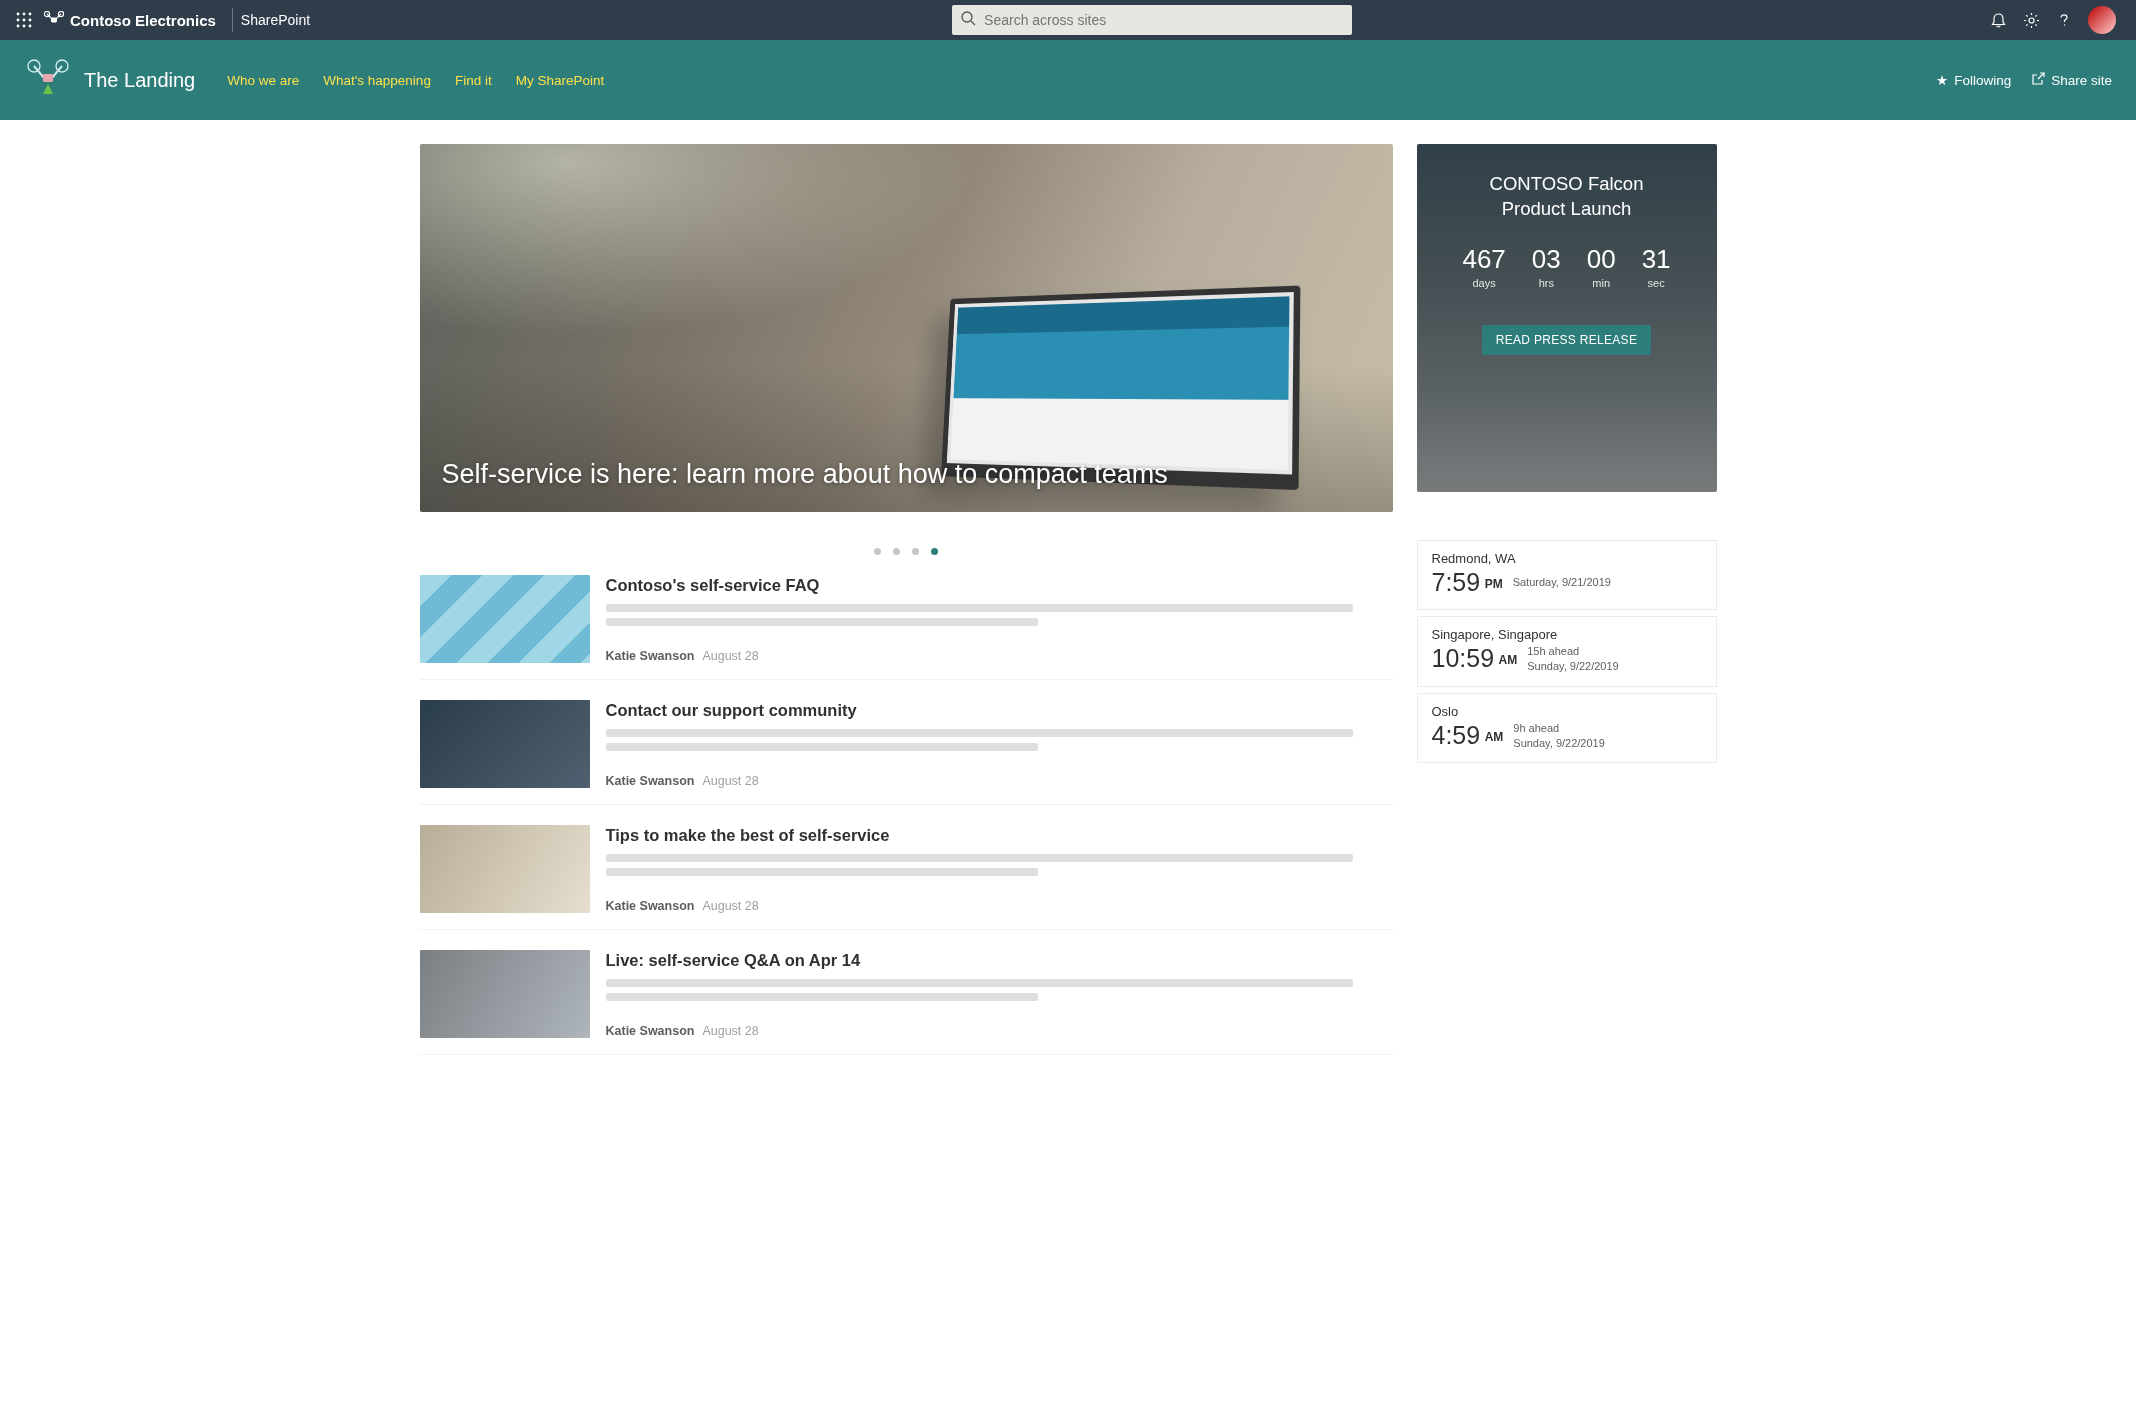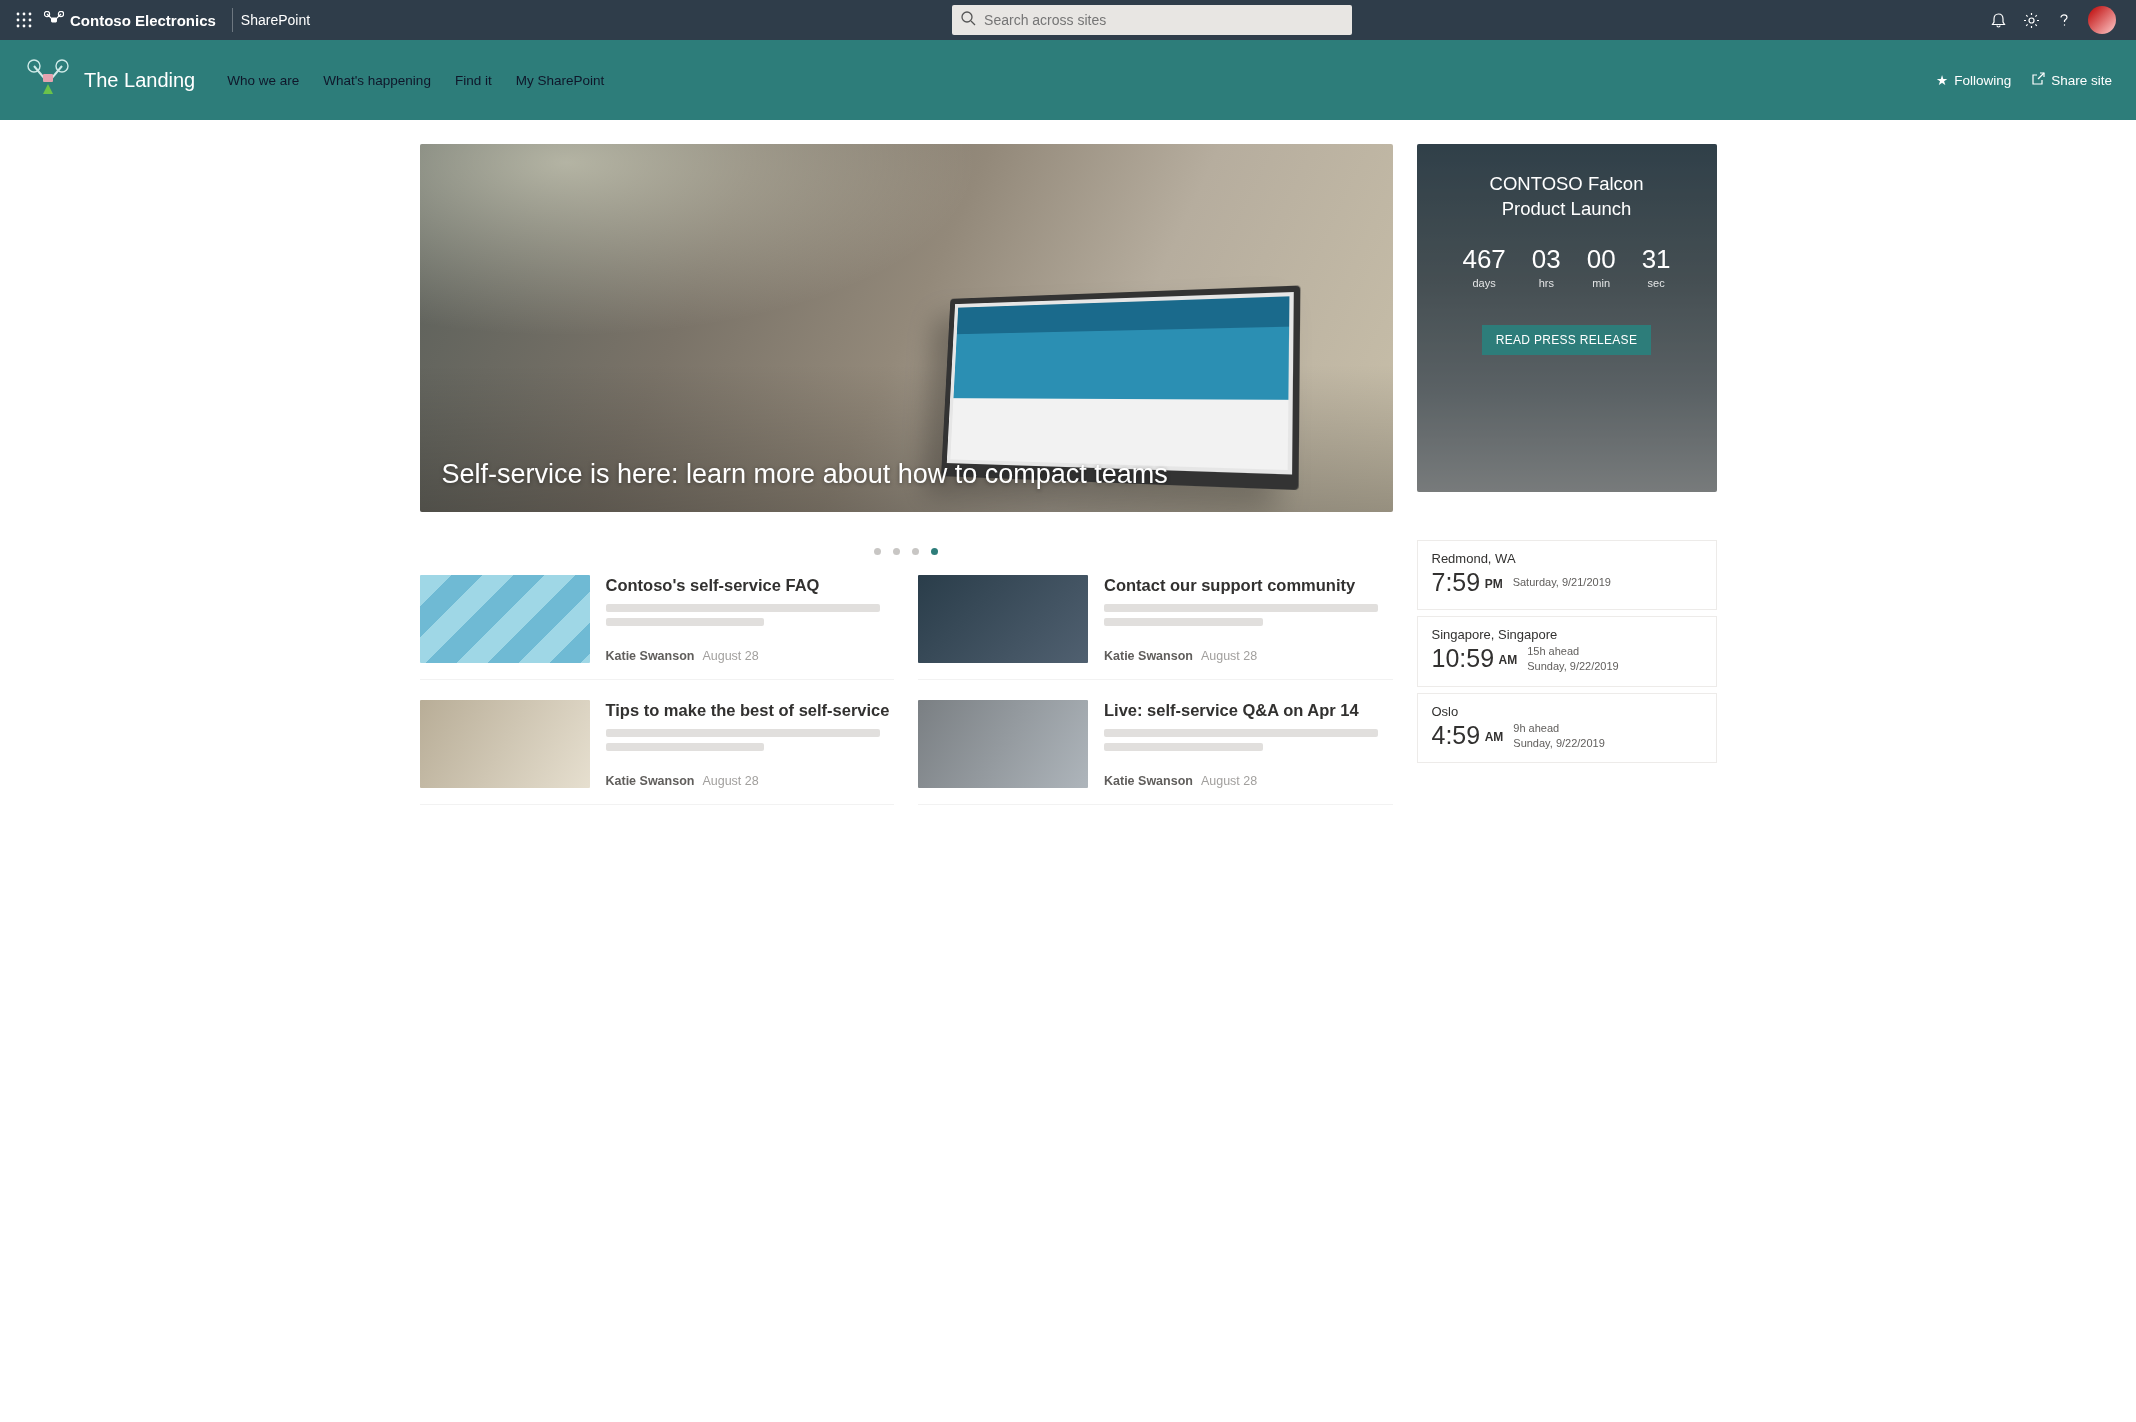--- a/index.html
+++ b/index.html
@@ -16,39 +16,39 @@
   .search svg { stroke:#555; fill:none; }
   .search input { border:none; background:transparent; outline:none; font-size:14px; flex:1; color:#333; }
   .topbar-right { display:flex; align-items:center; gap:16px; padding:0 12px; }
   .topbar-right .icon { cursor:pointer; color:#fff; display:flex; }
   .avatar { width:28px; height:28px; border-radius:50%; background: linear-gradient(135deg,#b00,#fcc); cursor:pointer; }
 
   .sitebar { background:#2d7d7a; height:80px; display:flex; align-items:center; color:#fff; padding:0 24px; }
   .site-logo { width:48px; height:48px; display:flex; align-items:center; justify-content:center; margin-right:12px; }
   .site-title { font-size:20px; font-weight:300; margin-right:32px; }
   .site-nav { display:flex; gap:24px; font-size:13.5px; }
-  .site-nav a { color:#0f172a; text-decoration:none; cursor:pointer; }
+  .site-nav a { color:#fde047; text-decoration:none; cursor:pointer; }
   .sitebar-right { margin-left:auto; display:flex; gap:20px; font-size:13.5px; align-items:center; }
   .sitebar-right .action { display:flex; align-items:center; gap:6px; cursor:pointer; }
 
   .content { display:flex; padding: 24px; gap: 24px; max-width: 1345px; margin: 0 auto; }
   .main-col { flex: 1; }
   .side-col { width: 300px; display:flex; flex-direction:column; gap: 24px; }
 
   .hero { position:relative; height: 368px; background: linear-gradient(115deg,#5a5f5a 0%,#7a7368 30%,#93897a 50%,#b6ad9e 70%,#c8bfa9 100%); border-radius:2px; overflow:hidden; cursor:pointer; }
   .hero::before { content:""; position:absolute; inset:0; background: radial-gradient(ellipse at 15% 5%, rgba(255,255,230,0.5), transparent 35%), linear-gradient(180deg, transparent 60%, rgba(0,0,0,0.25) 100%); }
   .hero-laptop { position:absolute; right:10%; bottom:8%; width:38%; height:52%; background:#e6e6e6; border:6px solid #333; border-bottom-width:14px; border-radius:4px; transform:perspective(800px) rotateY(-18deg) rotateX(6deg); box-shadow:-20px 20px 30px rgba(0,0,0,0.25); }
   .hero-laptop::after { content:""; position:absolute; inset:4px; background:linear-gradient(180deg,#1a6a8c 0 18%,#2b8fb3 18% 60%,#f2f2f2 60% 100%); }
   .hero-title { position:absolute; left:22px; bottom:22px; color:#fff; font-size:27px; font-weight:400; text-shadow:0 1px 4px rgba(0,0,0,0.4); z-index:2; }
 
   .carousel-dots { display:flex; justify-content:center; gap:12px; padding:36px 0 20px; }
   .carousel-dots button { width:7px; height:7px; border-radius:50%; border:none; background:#c8c6c4; cursor:pointer; padding:0; }
   .carousel-dots button.active { background:#2d7d7a; }
 
-  .news-grid { display:grid; grid-template-columns: 1fr 1fr; gap: 20px 24px; }
+  .news-grid { display:grid; grid-template-columns: 1fr; gap: 20px 24px; }
   .news-item { display:flex; gap:16px; border-bottom:1px solid #f2f2f2; padding-bottom:16px; cursor:pointer; }
   .news-thumb { width:170px; height:88px; flex-shrink:0; background:#8a9aa5; border-radius:1px; }
   .thumb-0 { background: repeating-linear-gradient(135deg,#9fd7e6 0 22px,#6fbad4 22px 44px); }
   .thumb-1 { background: linear-gradient(135deg,#2a3d4a,#506070); }
   .thumb-2 { background: linear-gradient(120deg,#b8ad97,#e6dfcf); }
   .thumb-3 { background: linear-gradient(120deg,#7a7f83,#aeb5bb); }
   .news-body { flex:1; display:flex; flex-direction:column; }
   .news-title { font-size:16.5px; font-weight:700; color:#323130; margin-bottom:8px; line-height:1.25; }
   .skel { height:8px; background:#e1dfdd; border-radius:2px; margin-bottom:6px; width:95%; }
   .skel.short { width:55%; }

